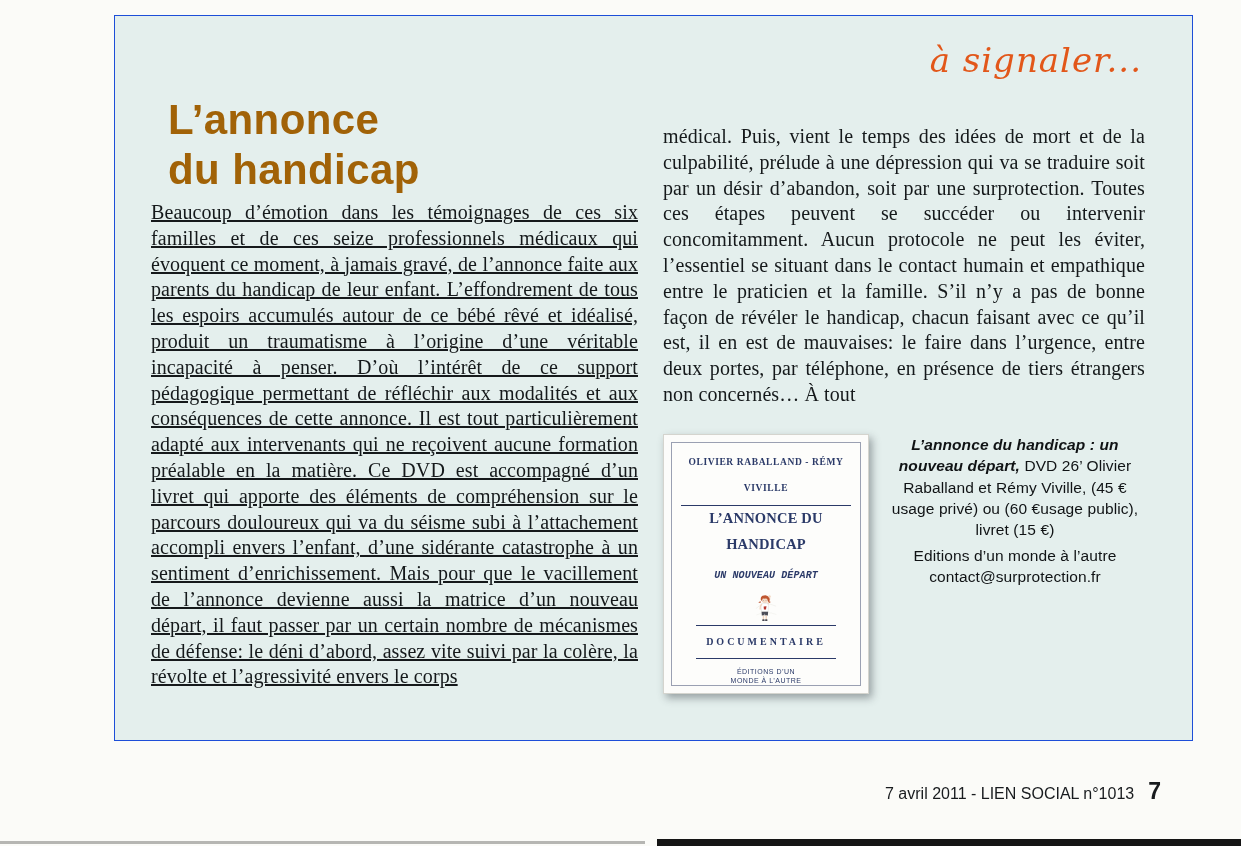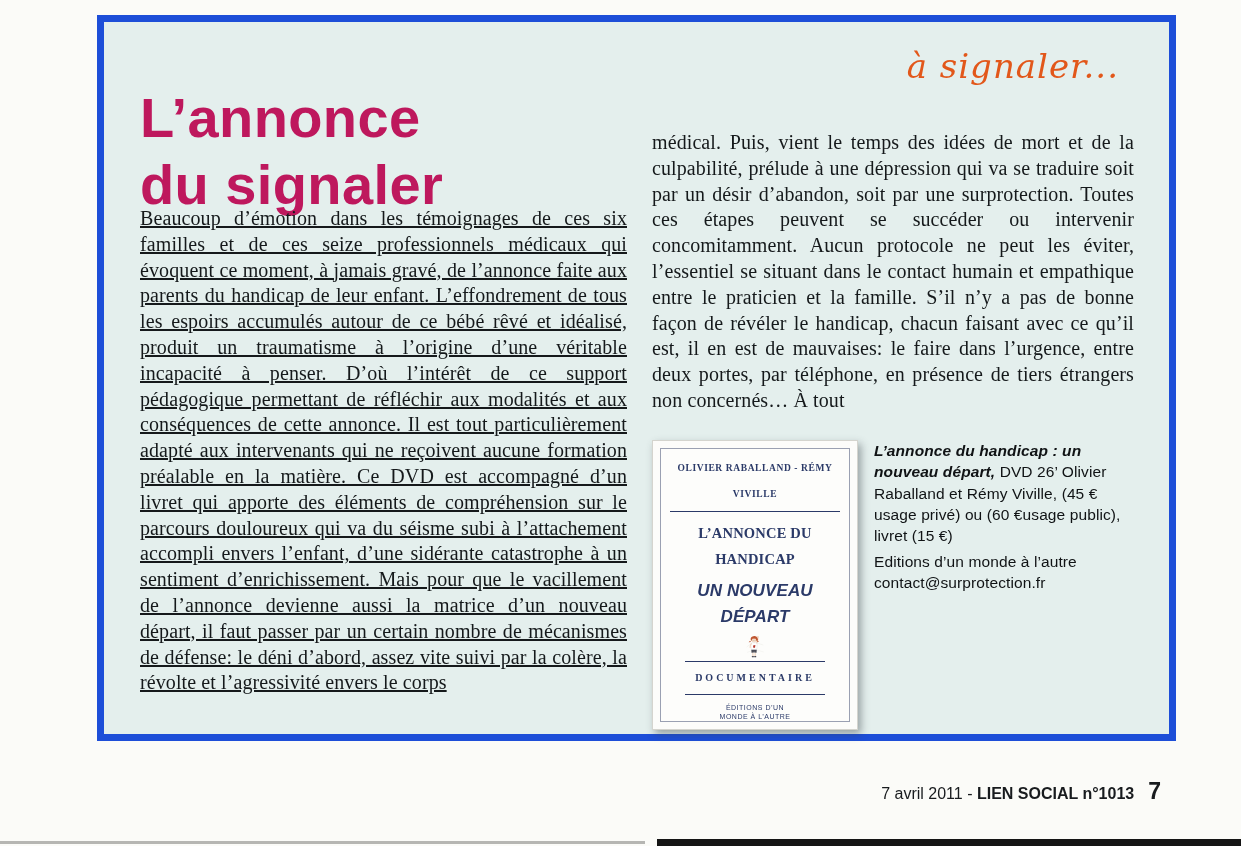--- a/index.html
+++ b/index.html
@@ -5,116 +5,116 @@
   html,body { margin:0; padding:0; }
   body {
     width:1241px; height:846px;
     background:#f3f3f0;
     font-family:"Liberation Serif", serif;
     position:relative; overflow:hidden;
   }
   .scan-page { position:absolute; inset:0; background:#fbfbf8; }
 
   .panel {
-    position:absolute; left:97px; top:15px; width:1079px; height:726px;
+    position:absolute; left:114px; top:15px; width:1079px; height:726px;
     background:#e4efed;
-    border:7px solid #1d4ed8;
+    border:1px solid #1d4ed8;
     box-sizing:border-box;
   }
 
   .section-label {
     position:absolute; top:24px; right:50px;
     font-family:"DejaVu Serif", serif; font-style:italic;
     font-size:34px; color:#e2571a; letter-spacing:1px;
   }
 
   .article-title {
-    position:absolute; left:36px; top:62px; margin:0;
+    position:absolute; left:36px; top:62px; margin:17px;
     font-family:"Liberation Sans", sans-serif;
-    font-weight:600; font-size:56px; line-height:1.2;
-    color:#be185d; letter-spacing:0.4px;
+    font-weight:600; font-size:42px; line-height:1.2;
+    color:#a16207; letter-spacing:0.4px;
   }
 
   .col {
     position:absolute; text-align:justify;
     color:#15191b; font-size:20px; line-height:25.8px;
     letter-spacing:0.1px;
   }
   .col-left  { left:36px;  top:184px; width:487px;text-decoration:underline; }
   .col-right { left:548px; top:108px; width:482px; }
   .body-text { margin:0; }
 
   .wrap-region { margin-top:10px; }
   .wrap-region::after { content:""; display:block; clear:both; }
 
   .dvd-cover {
-    float:left; width:206px; height:290px; margin-right:16px;
+    float:left; width:206px; height:260px; margin-right:16px;
     background:#fcfcfa;
     border:1px solid #d4d4ce;
     box-shadow:3px 4px 8px rgba(55,65,70,0.45);
     box-sizing:border-box; padding:7px;
   }
   .dvd-cover-inner {
     border:1px solid #9aa0b2; height:100%; box-sizing:border-box;
     display:flex; flex-direction:column; align-items:center;
     background:#fdfdfb; color:#2b3a68; text-align:center;
   }
   .cover-authors {
     font-family:"Liberation Serif", serif; font-weight:bold;
     font-size:9.5px; letter-spacing:0.6px;
     padding:7px 4px 4px; border-bottom:1px solid #2b3a68; width:86%;
   }
   .cover-title {
     font-family:"Liberation Serif", serif; font-weight:bold;
-    font-size:14.5px; letter-spacing:0.2px; margin-top:9px;
+    font-size:14.5px; letter-spacing:0.2px; 
   }
   .cover-subtitle {
-    font-family:Liberation Sans, sans-serif; font-style:italic; font-weight:bold;
-    font-size:17px; margin-top:5px;
+    font-family:Liberation Mono, monospace; font-style:italic; font-weight:bold;
+    font-size:10px; margin-top:5px;
   }
   .cover-art { width:118px; height:126px; margin:5px 0 1px; }
   .cover-genre {
     font-family:"Liberation Serif", serif; font-weight:bold;
     font-size:10px; letter-spacing:3px;
     border-top:1px solid #2b3a68; border-bottom:1px solid #2b3a68;
     padding:3px 0; width:74%; margin-top:2px;
   }
   .cover-publisher {
     font-family:"Liberation Sans", sans-serif; font-size:7px;
     letter-spacing:0.5px; width:80px; line-height:1.3; margin-top:8px;
   }
 
   .caption {
     margin-top:26px;
     font-family:"Liberation Sans", sans-serif;
-    font-size:15.5px; line-height:1.38; text-align:left; color:#101315;
+    font-size:15.5px; line-height:1.38; text-align:center; color:#101315;
   }
   .caption-lead { font-weight:bold; font-style:italic; }
   .caption-publisher { margin-top:4px; }
 
   .footer {
     position:absolute; left:0; top:778px; right:80px; text-align:right;
     font-family:"Liberation Sans", sans-serif; font-size:16px; color:#181b1e;
   }
-  .footer-pub  { font-weight:bold; }
+  .footer-pub  { font-weight:normal; }
   .footer-page { font-weight:bold; font-size:23px; margin-left:14px; }
 
   .scan-bar-left  { position:absolute; left:0;   bottom:2px; width:645px; height:3px; background:#b6b6b3; }
   .scan-bar-right { position:absolute; left:657px; bottom:0; width:584px; height:7px; background:#151515; }
 </style>
 </head>
 <body>
 
 <div class="scan-page">
 
   <div class="panel">
 
     <div class="section-label">à signaler...</div>
 
-    <h1 class="article-title"><span>L’annonce</span><br><span>du signaler</span></h1>
+    <h1 class="article-title"><span>L’annonce</span><br><span>du handicap</span></h1>
 
     <div class="col col-left">
       <p class="body-text">Beaucoup d’émotion dans les témoignages de ces six familles et de ces seize professionnels médicaux qui évoquent ce moment, à jamais gravé, de l’annonce faite aux parents du handicap de leur enfant. L’effondrement de tous les espoirs accumulés autour de ce bébé rêvé et idéalisé, produit un traumatisme à l’origine d’une véritable incapacité à penser. D’où l’intérêt de ce support pédagogique permettant de réfléchir aux modalités et aux conséquences de cette annonce. Il est tout particulièrement adapté aux intervenants qui ne reçoivent aucune formation préalable en la matière. Ce DVD est accompagné d’un livret qui apporte des éléments de compréhension sur le parcours douloureux qui va du séisme subi à l’attachement accompli envers l’enfant, d’une sidérante catastrophe à un sentiment d’enrichissement. Mais pour que le vacillement de l’annonce devienne aussi la matrice d’un nouveau départ, il faut passer par un certain nombre de mécanismes de défense: le déni d’abord, assez vite suivi par la colère, la révolte et l’agressivité envers le corps</p>
     </div>
 
     <div class="col col-right">
       <p class="body-text">médical. Puis, vient le temps des idées de mort et de la culpabilité, prélude à une dépression qui va se traduire soit par un désir d’abandon, soit par une surprotection. Toutes ces étapes peuvent se succéder ou intervenir concomitamment. Aucun protocole ne peut les éviter, l’essentiel se situant dans le contact humain et empathique entre le praticien et la famille. S’il n’y a pas de bonne façon de révéler le handicap, chacun faisant avec ce qu’il est, il en est de mauvaises: le faire dans l’urgence, entre deux portes, par téléphone, en présence de tiers étrangers non concernés… À tout</p>
 
       <div class="wrap-region">
 

